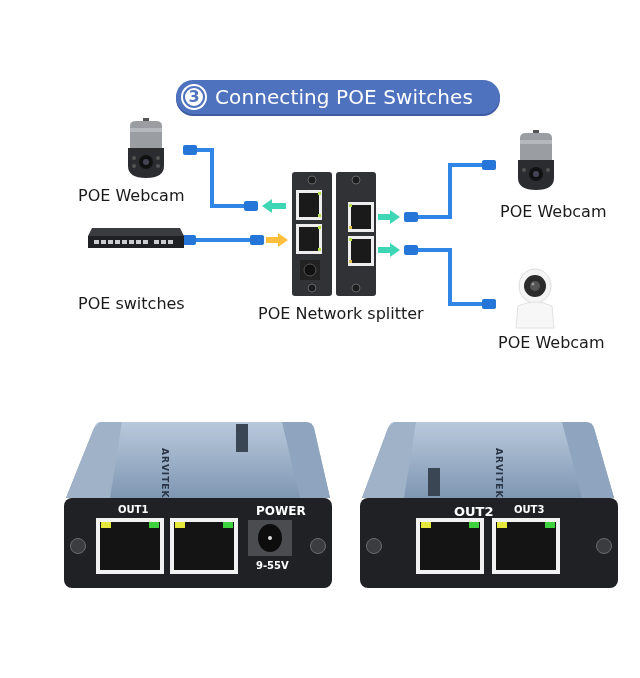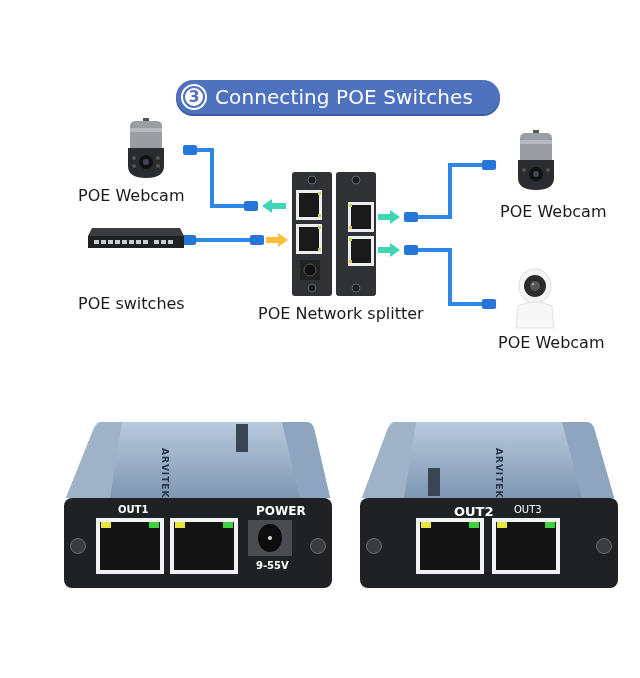--- a/index.html
+++ b/index.html
@@ -192,21 +192,21 @@
     <path d="M36 4 L228 4 Q234 4 236 10 L256 80 L4 80 L30 10 Q32 4 36 4 Z" fill="url(#lid2)"></path>
     <path d="M36 4 L58 4 L46 80 L4 80 L30 10 Z" fill="#9fb2c8"></path>
     <path d="M204 4 L228 4 Q234 4 236 10 L256 80 L224 80 Z" fill="#8ea4bf"></path>
     <rect x="2" y="80" width="258" height="90" rx="8" fill="#1f2124"></rect>
   </svg>
   <div class="abs" style="left:146px;top:30px;font-size:9px;color:#2a3647;transform:rotate(90deg);transform-origin:left top;letter-spacing:1px;font-weight:bold;">ARVITEK</div>
   <div class="abs" style="left:70px;top:50px;width:12px;height:28px;background:#3a4654;"></div>
   <div class="abs" style="left:8px;top:120px;width:14px;height:14px;border-radius:50%;background:#3a3c40;border:1px solid #6a6d72;"></div>
   <div class="abs" style="left:238px;top:120px;width:14px;height:14px;border-radius:50%;background:#3a3c40;border:1px solid #6a6d72;"></div>
   <div class="abs" style="left:80px;top:86px;font-size:13px;color:#fff;font-weight:bold;margin-left:16px;">OUT2</div>
-  <div class="abs" style="left:156px;top:86px;font-size:10px;color:#fff;font-weight:normal;">OUT3</div>
+  <div class="abs" style="left:156px;top:86px;font-size:10px;color:#fff;font-weight:bold;">OUT3</div>
   <div class="abs" style="left:58px;top:100px;width:68px;height:56px;background:#f2f2f2;">
     <div style="position:absolute;left:4px;top:4px;right:4px;bottom:4px;background:#141414;"></div>
     <div style="position:absolute;left:5px;top:4px;width:10px;height:6px;background:#e5e83a;"></div>
     <div style="position:absolute;right:5px;top:4px;width:10px;height:6px;background:#3fd23f;"></div>
   </div>
   <div class="abs" style="left:134px;top:100px;width:68px;height:56px;background:#f2f2f2;">
     <div style="position:absolute;left:4px;top:4px;right:4px;bottom:4px;background:#141414;"></div>
     <div style="position:absolute;left:5px;top:4px;width:10px;height:6px;background:#e5e83a;"></div>
     <div style="position:absolute;right:5px;top:4px;width:10px;height:6px;background:#3fd23f;"></div>
   </div>

